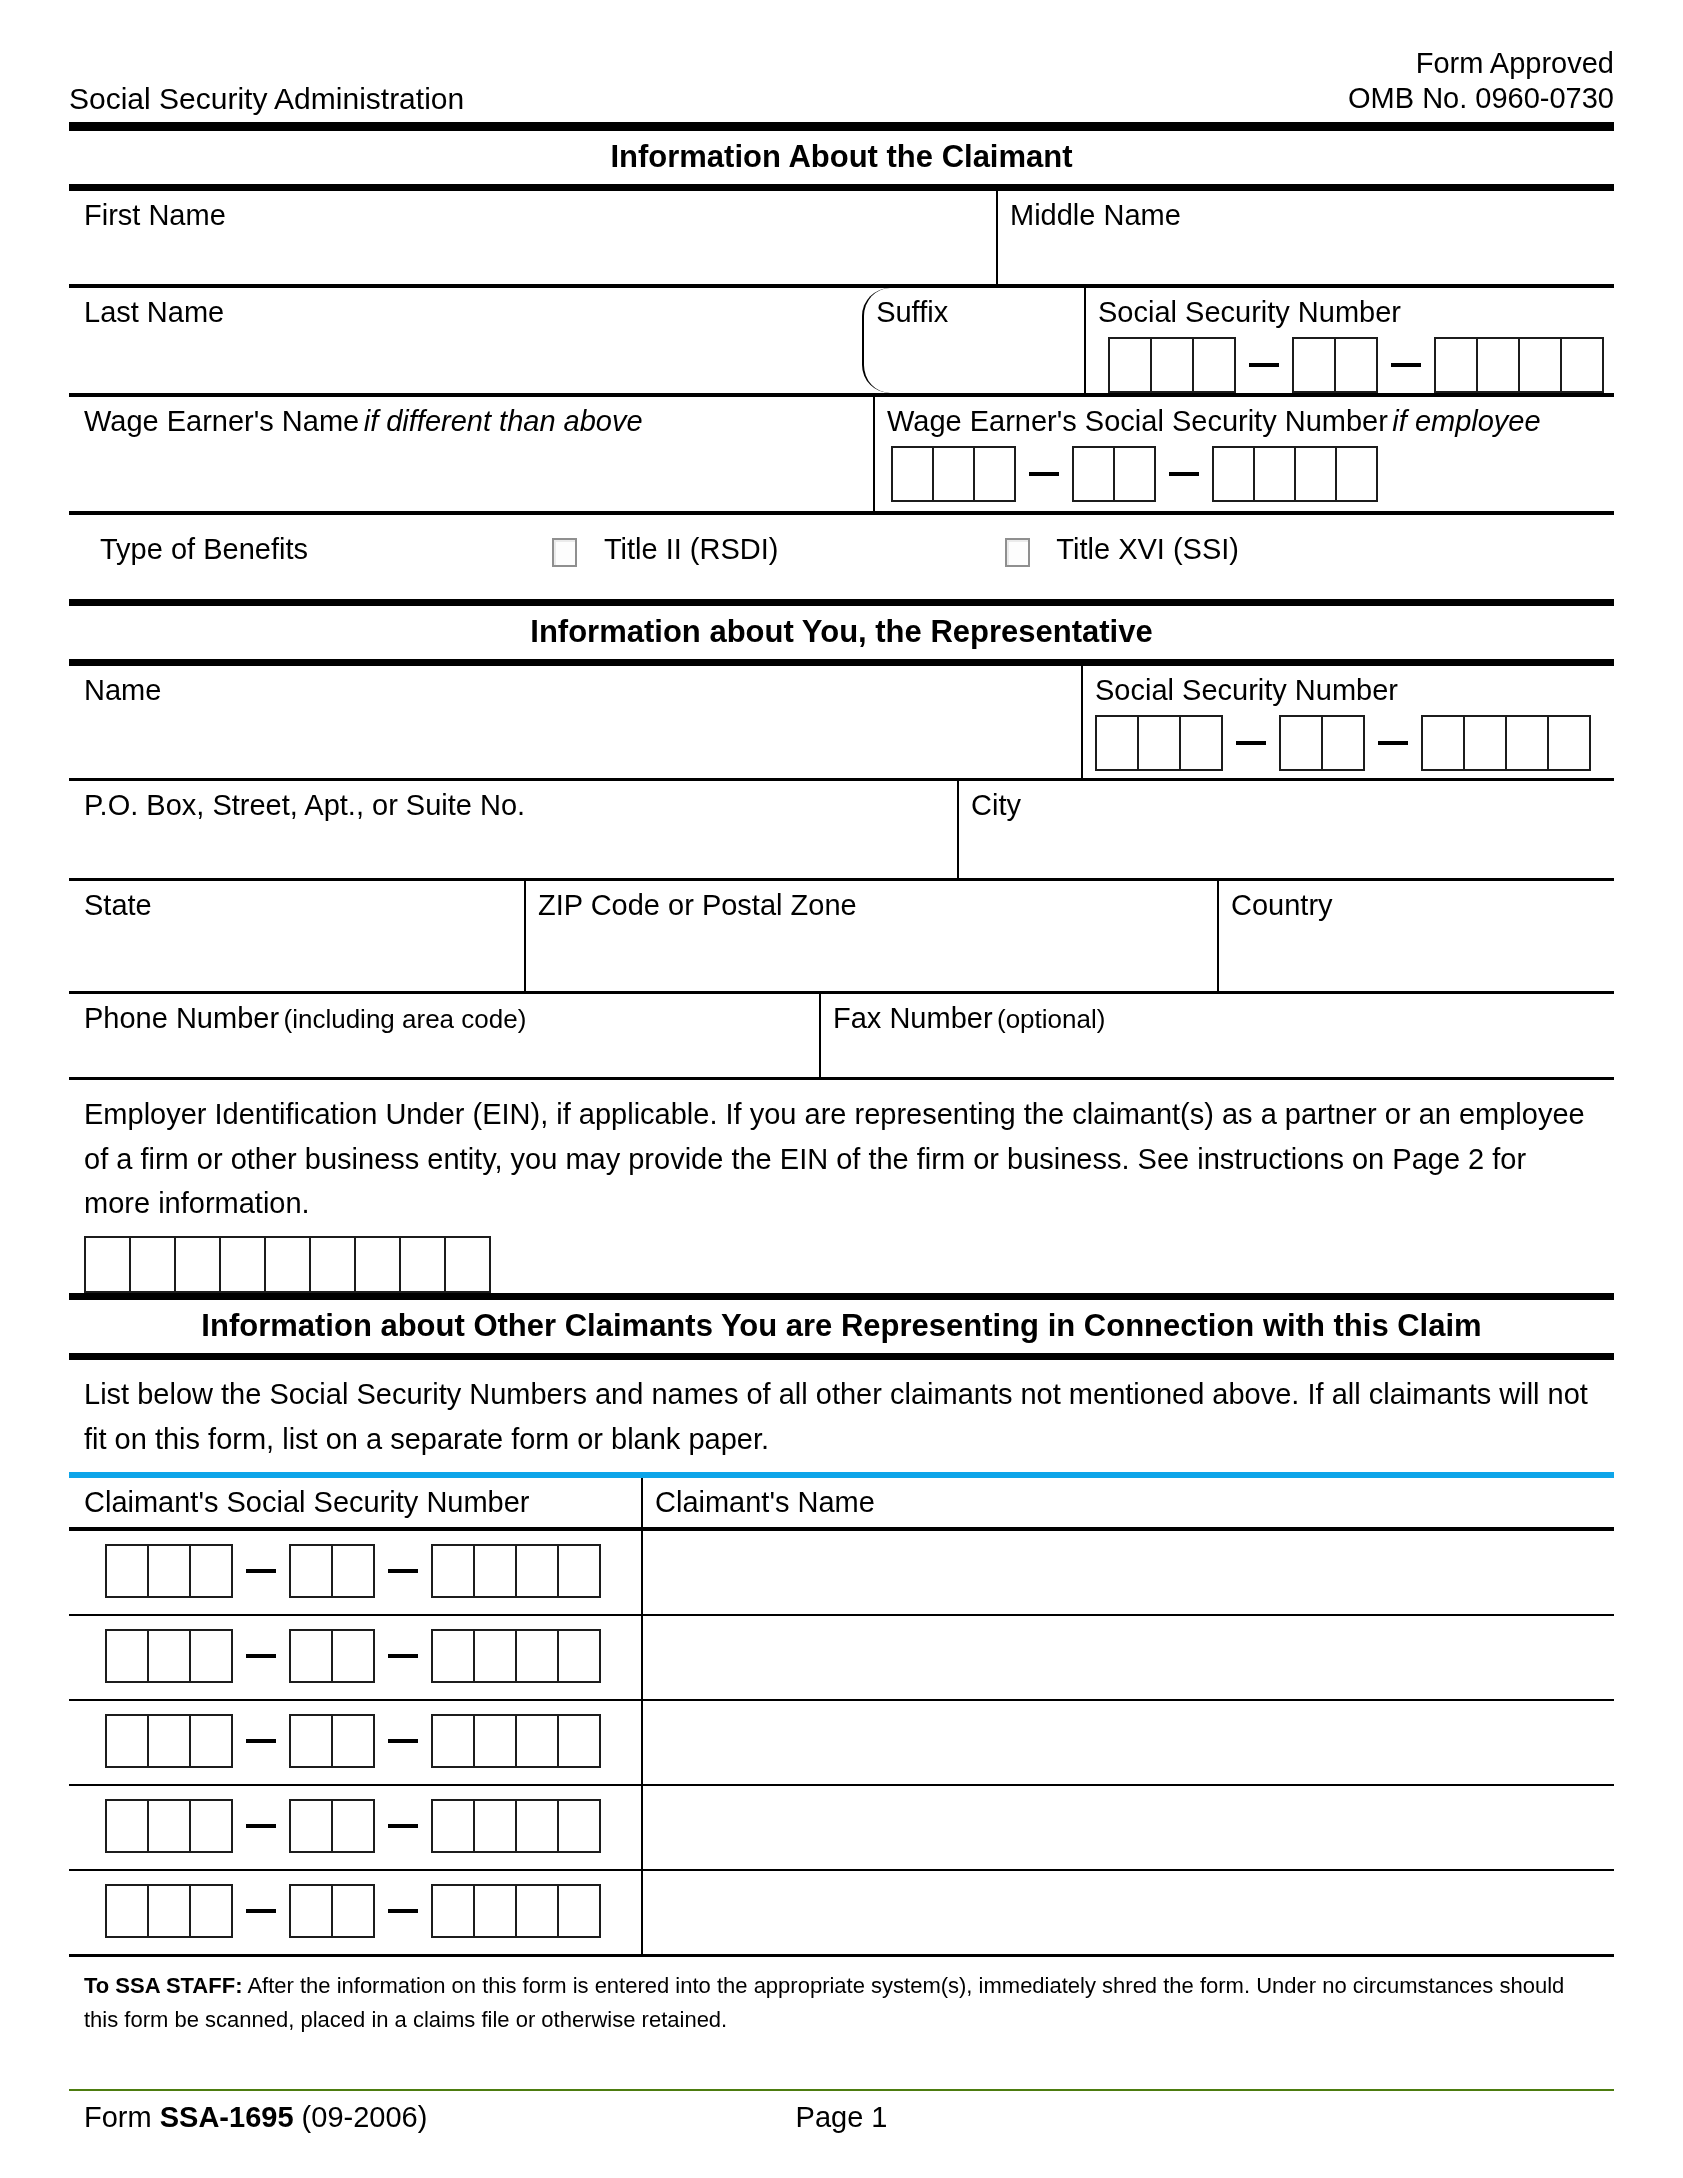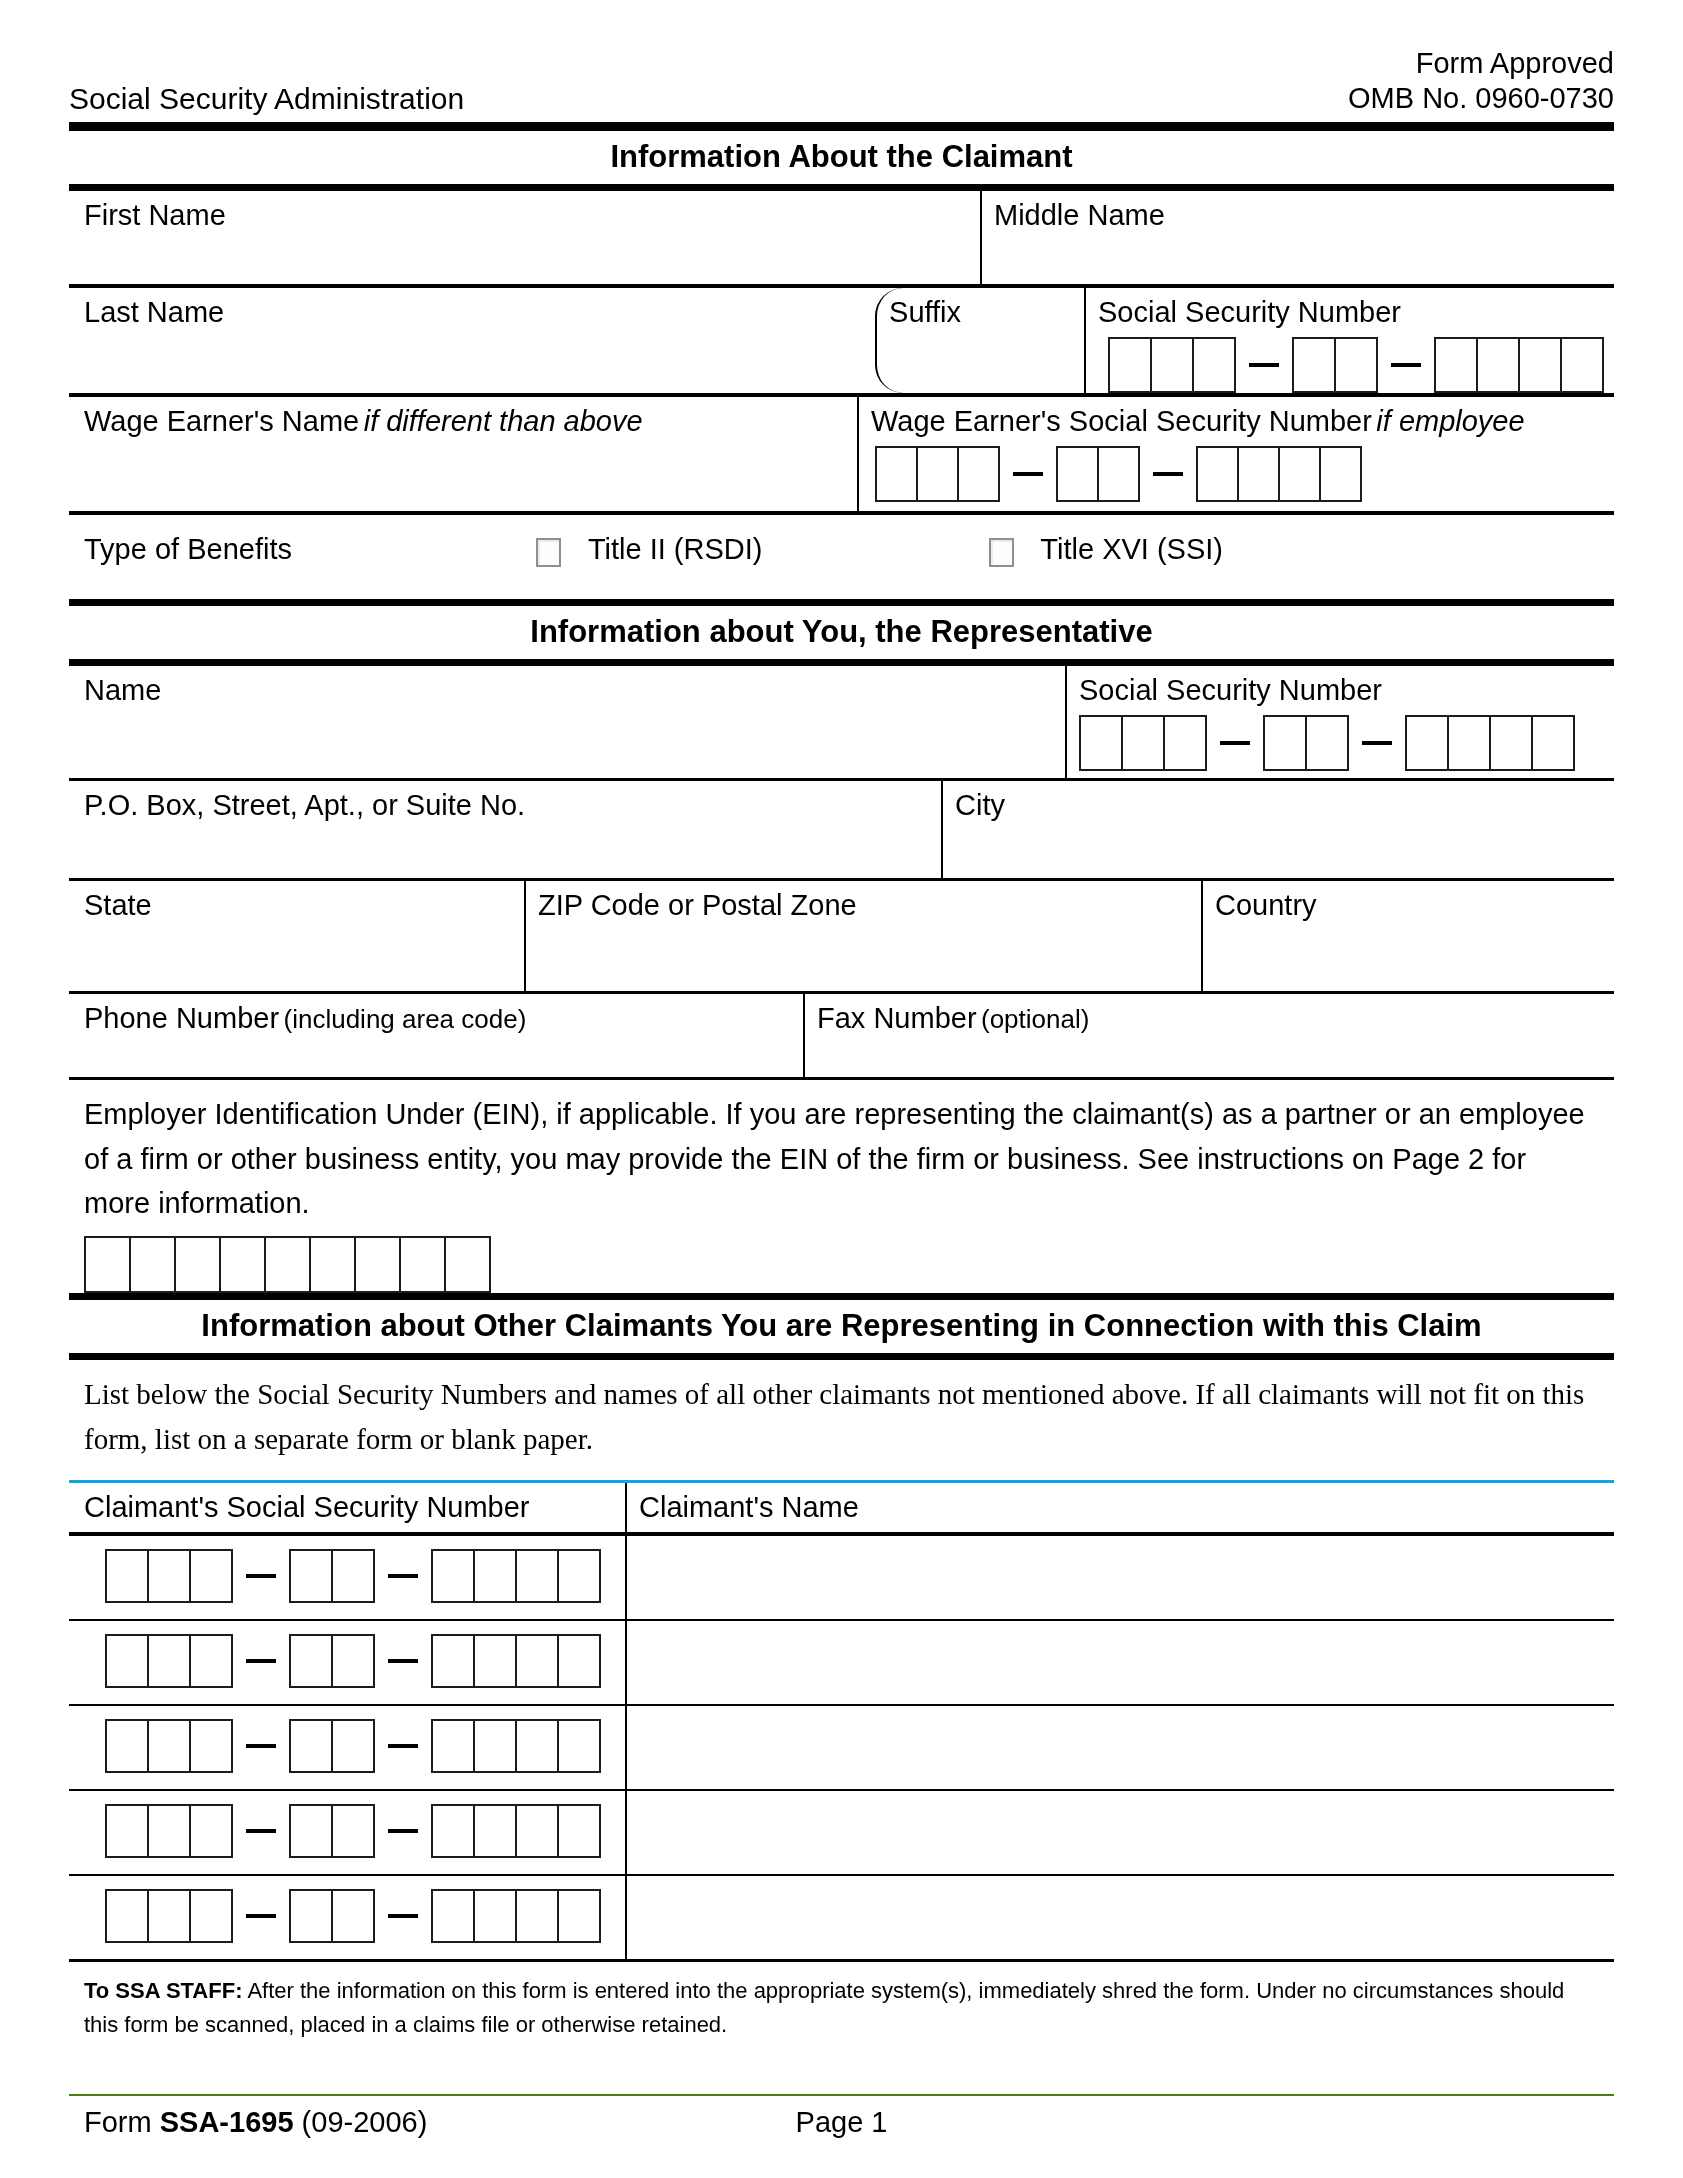--- a/index.html
+++ b/index.html
@@ -18,21 +18,21 @@
   
   .band { border-top:7px solid #000; border-bottom:7px solid #000;
           text-align:center; font-weight:bold; font-size:31px; padding:8px 0 9px; }
   
   .row { display:flex; border-bottom:4px solid #000; }
   .row.noline { border-bottom:none; }
   .row.thin { border-bottom-width:2px; }
   .row.mid  { border-bottom-width:3px; }
   .cell { box-sizing:border-box; padding:8px 10px 0 15px; }
   .cell + .cell { border-left:2px solid #000; padding-left:12px; }
-  .grow { flex:1 1 auto; }
+  .grow { flex:1 1 auto;margin-left:16px; }
   .label { font-size:29px; }
   .ital { font-style:italic; }
   .small-note { font-size:26px; }
   
   .boxes { display:flex; align-items:center; }
   .grp { display:flex; }
   .bx { box-sizing:border-box; width:44px; height:56px; border:2px solid #1c1c1c; background:#fff; }
   .bx + .bx { margin-left:-2px; }
   .dash { width:30px; height:4px; background:#000; margin:0 13px; }
   .boxes.claim-row .bx { height:54px; }
@@ -224,21 +224,21 @@
           <span class="bx"></span>
           <span class="bx"></span>
           <span class="bx"></span>
           <span class="bx"></span>
         </span>
       </div>
   </div>
 
   <div class="band">Information about Other Claimants You are Representing in Connection with this Claim</div>
 
-  <div class="para" style="min-height:99px; border-bottom:3px solid #0ea5e9; box-sizing:border-box; padding-bottom:18px;font-family:Liberation Serif, serif;">List below the Social Security Numbers and names of all other claimants not mentioned above.  If all claimants will not fit on this form, list on a separate form or blank paper.</div>
+  <div class="para" style="min-height:99px; border-bottom:6px solid #0ea5e9; box-sizing:border-box; padding-bottom:10px;">List below the Social Security Numbers and names of all other claimants not mentioned above.  If all claimants will not fit on this form, list on a separate form or blank paper.</div>
 
   <div class="row">
     <div class="cell" style="width:556px; min-height:49px;">
       <span class="label">Claimant's Social Security Number</span>
     </div>
     <div class="cell grow">
       <span class="label">Claimant's Name</span>
     </div>
   </div>
 

